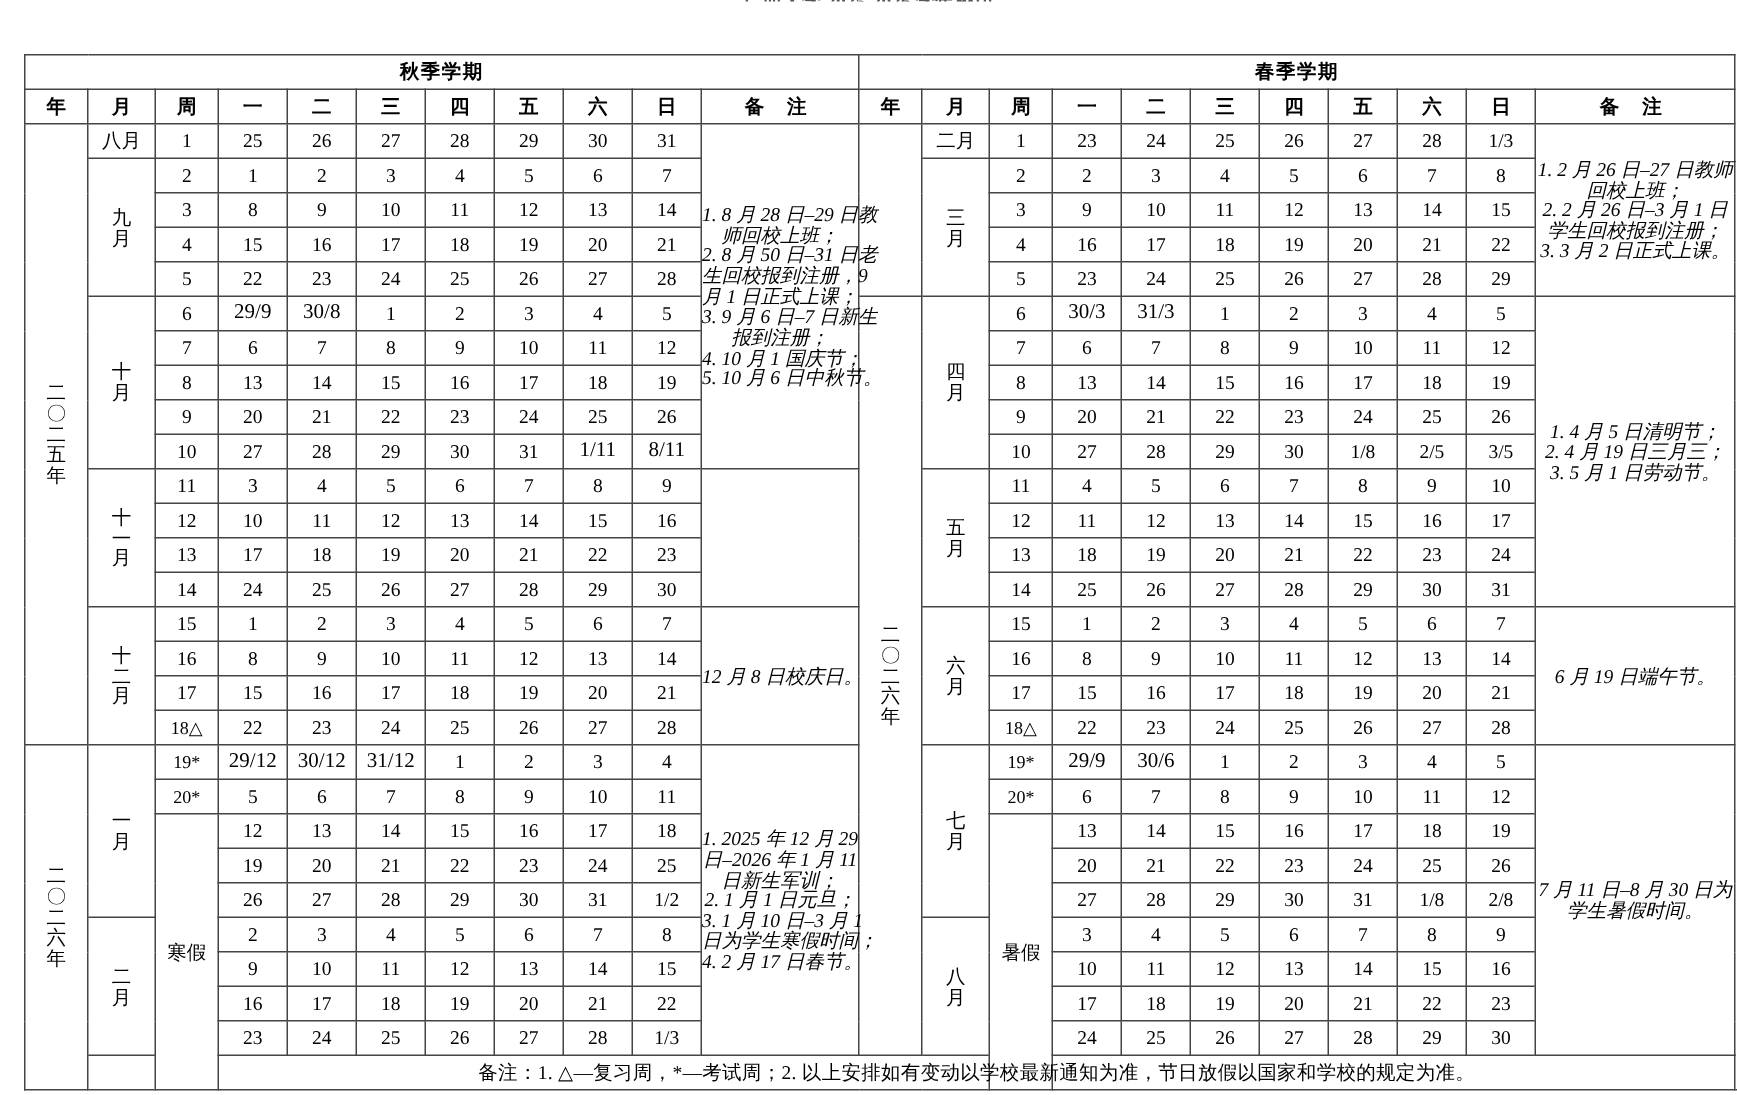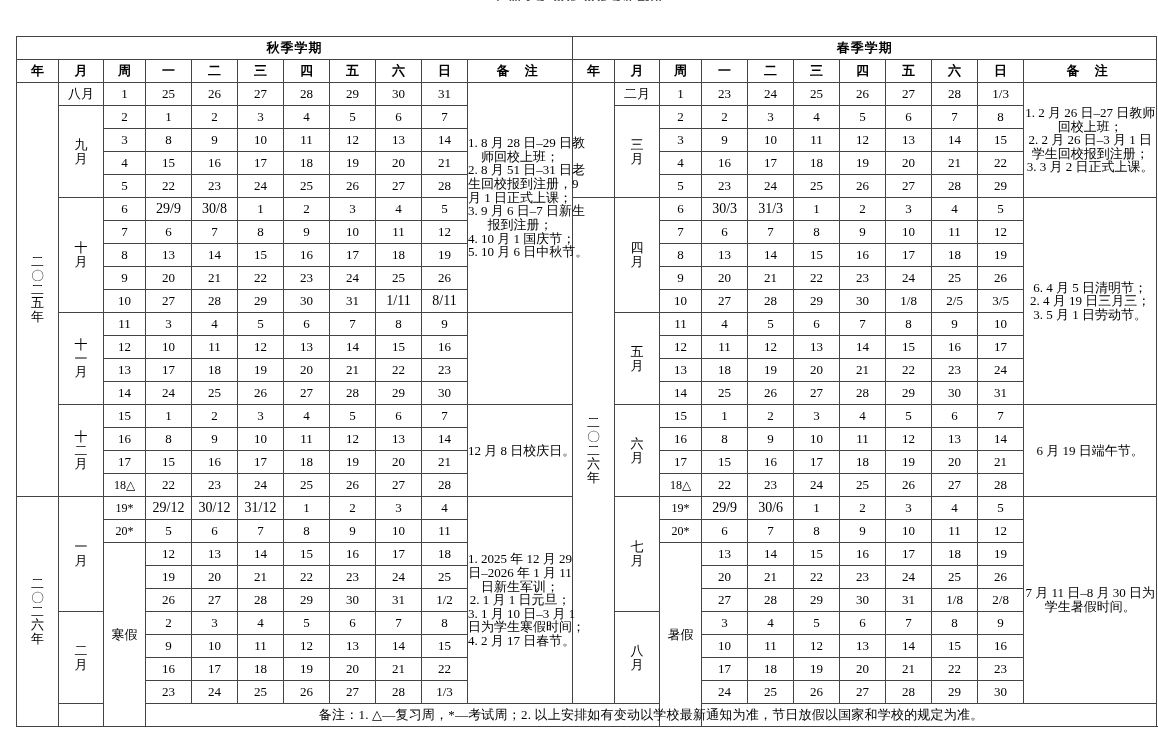--- a/index.html
+++ b/index.html
@@ -72,20 +72,21 @@
   
   td.day{font-size:13.5px;}
   td.day.dbl{font-size:14px;}
   
   td.note{
     text-align:left;
     vertical-align:middle;
     padding:2px 4px 2px 5px;
     font-size:11.5px;
     line-height:1.72;
+    font-style:italic;
   }
   td.note .ln{display:block;white-space:nowrap;}
   
   td.foot{
     text-align:left;
     padding:2px 6px;
     font-size:13px;
     height:24px;
     letter-spacing:0.2px;
   }
@@ -171,21 +172,21 @@
           <td class="day">25</td>
           <td class="day">26</td>
           <td class="day">27</td>
           <td class="day">28</td>
           <td class="day">29</td>
           <td class="day">30</td>
           <td class="day">31</td>
           <td class="note" rowspan="10">
             <span class="ln">1. 8 月 28 日–29 日教</span>
             <span class="ln">师回校上班；</span>
-            <span class="ln">2. 8 月 51 日–31 日老</span>
+            <span class="ln">2. 8 月 50 日–31 日老</span>
             <span class="ln">生回校报到注册，9</span>
             <span class="ln">月 1 日正式上课；</span>
             <span class="ln">3. 9 月 6 日–7 日新生</span>
             <span class="ln">报到注册；</span>
             <span class="ln">4. 10 月 1 国庆节；</span>
             <span class="ln">5. 10 月 6 日中秋节。</span>
           </td>
           <td class="yr" rowspan="5"></td>
           <td class="mo inline">二月</td>
           <td class="wk">1</td>
@@ -310,21 +311,21 @@
           </td>
           <td class="wk">6</td>
           <td class="day dbl">30/3</td>
           <td class="day dbl">31/3</td>
           <td class="day">1</td>
           <td class="day">2</td>
           <td class="day">3</td>
           <td class="day">4</td>
           <td class="day">5</td>
           <td class="note" rowspan="9">
-            <span class="ln">6. 4 月 5 日清明节；</span>
+            <span class="ln">1. 4 月 5 日清明节；</span>
             <span class="ln">2. 4 月 19 日三月三；</span>
             <span class="ln">3. 5 月 1 日劳动节。</span>
           </td>
         </tr>
         <tr>
           <td class="wk">7</td>
           <td class="day">6</td>
           <td class="day">7</td>
           <td class="day">8</td>
           <td class="day">9</td>

